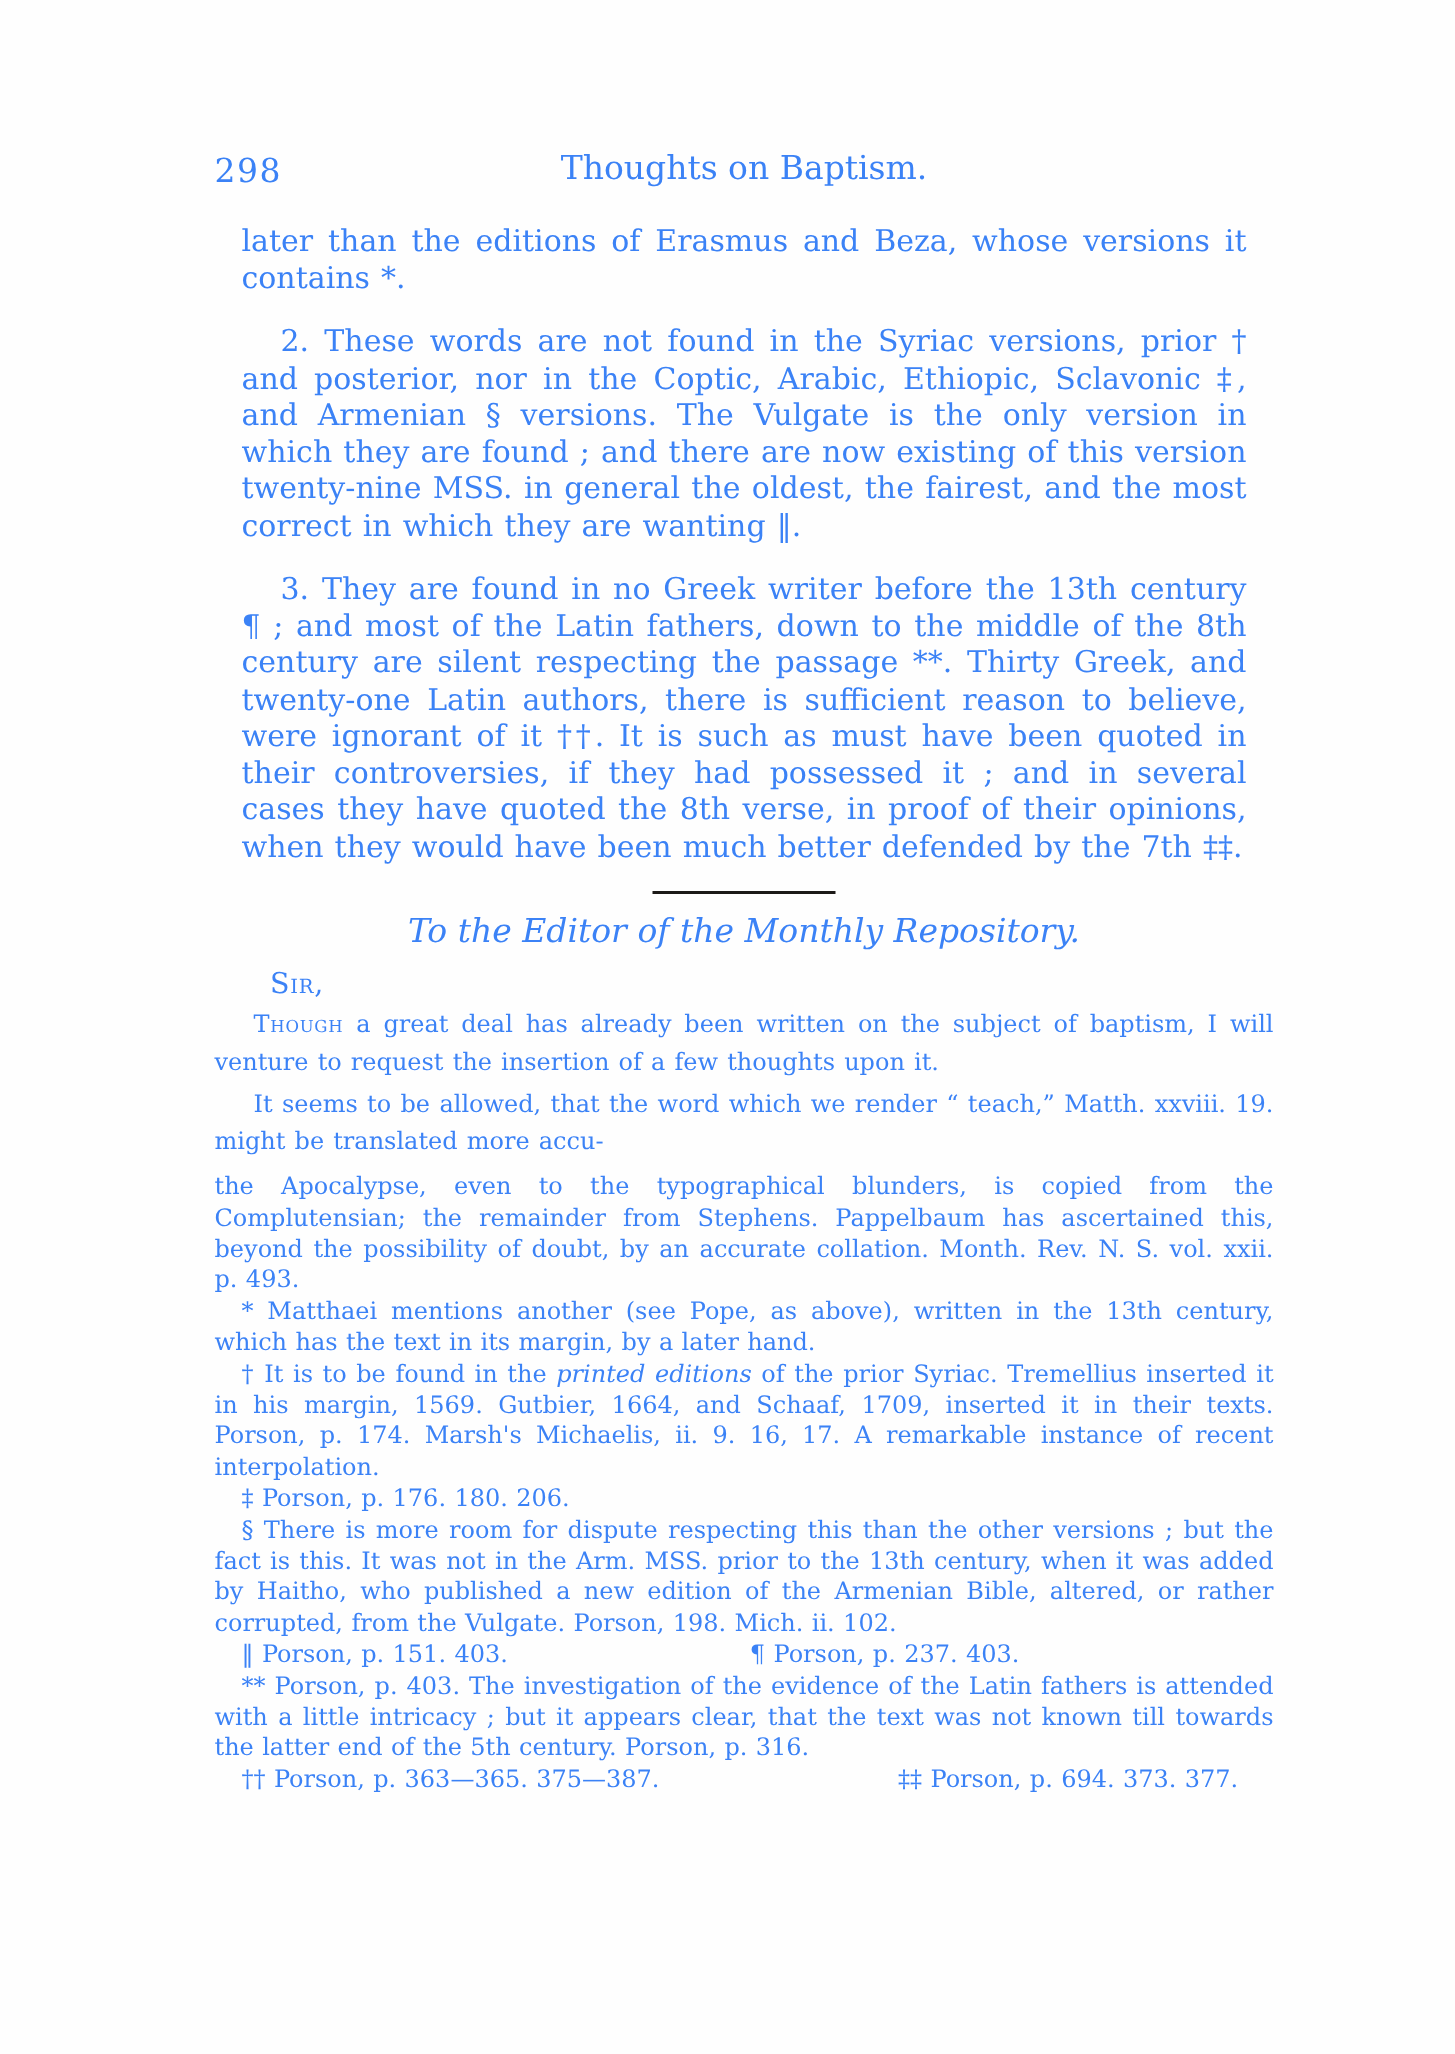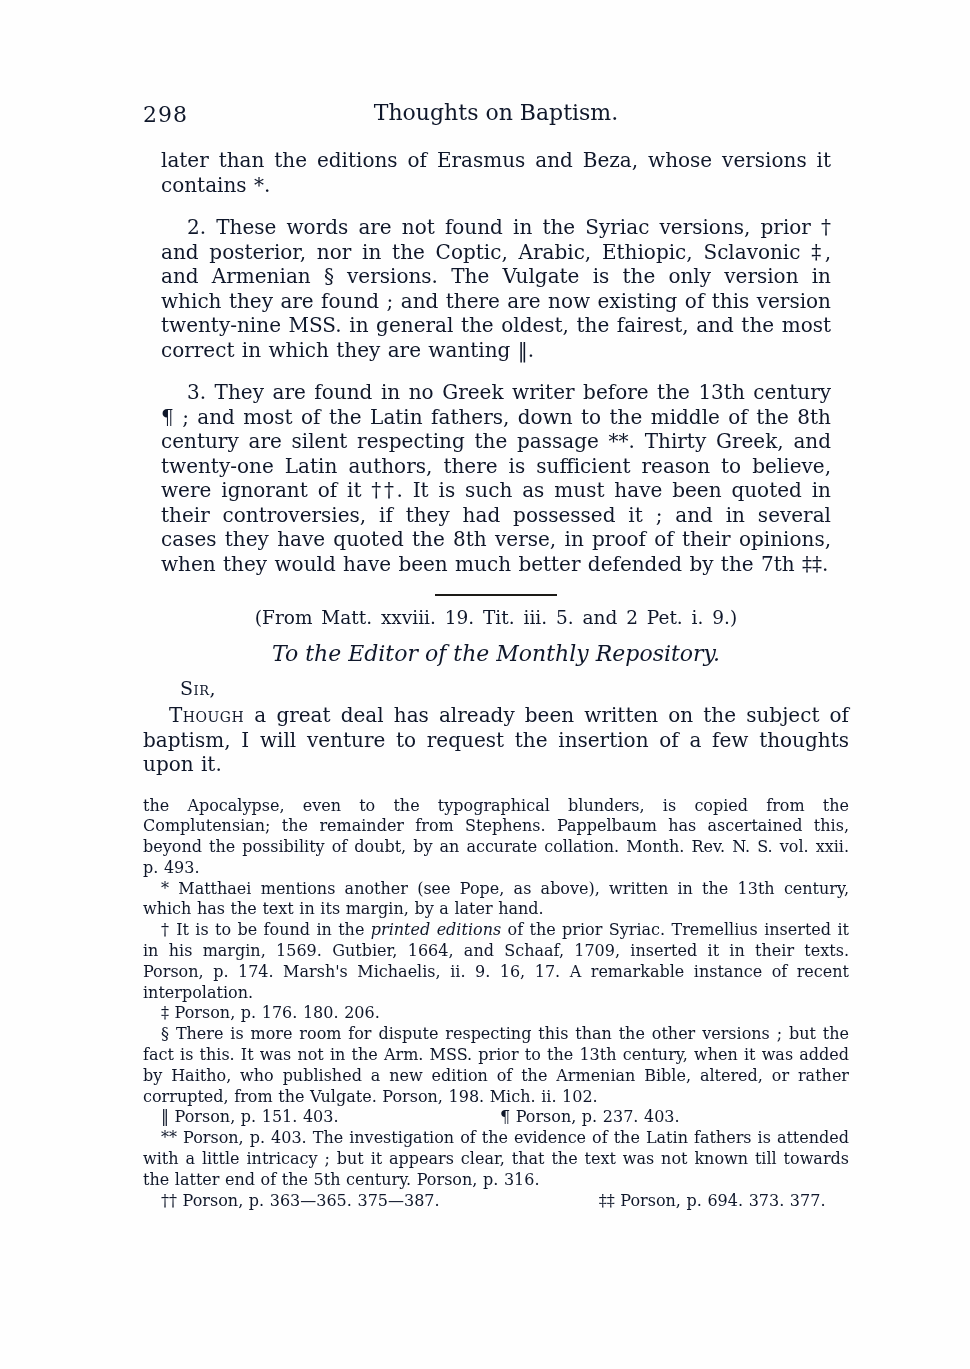--- a/index.html
+++ b/index.html
@@ -5,21 +5,21 @@
   html, body {
     margin: 0;
     padding: 0;
     background: #ffffff;
   }
   .sheet {
     position: relative;
     width: 970px;
     height: 1369px;
     background: #fefefe;
-    color: #0f172a;
+    color: #3b82f6;
     font-family: "DejaVu Serif", "Liberation Serif", serif;
     overflow: hidden;
   }
   .textblock {
     position: absolute;
     left: 143px;
     top: 100px;
     width: 706px;
   }
   .page-header {
@@ -75,27 +75,27 @@
     font-style: italic;
     font-size: 22px;
   }
   .salutation {
     margin-top: 11px;
     margin-left: 37px;
     font-size: 19px;
   }
   .letter-paras p.para {
     margin: 4px 0 0 0;
-    font-size: 20px;
+    font-size: 16px;
     line-height: 24.5px;
     text-align: justify;
     word-spacing: 1px;
   }
   .footnotes {
-    margin-top: 19px;
+    margin-top: 8px;
   }
   .footnotes p.fn {
     margin: 0;
     font-size: 16px;
     line-height: 20.8px;
     text-align: justify;
     text-indent: 18px;
     word-spacing: 0.5px;
   }
   .footnotes p.fn.noindent { text-indent: 0; }
@@ -125,25 +125,25 @@
 
     <div class="body-text">
       <p class="para noindent">later than the editions of Erasmus and Beza, whose versions it contains *.</p>
       <p class="para indent">2. These words are not found in the Syriac versions, prior † and posterior, nor in the Coptic, Arabic, Ethiopic, Sclavonic ‡, and Armenian § versions.   The Vulgate is the only version in which they are found ; and there are now existing of this version twenty-nine MSS. in general the oldest, the fairest, and the most correct in which they are wanting ‖.</p>
       <p class="para indent">3. They are found in no Greek writer before the 13th century ¶ ; and most of the Latin fathers, down to the middle of the 8th century are silent respecting the passage **.   Thirty Greek, and twenty-one Latin authors, there is sufficient reason to believe, were ignorant of it ††.   It is such as must have been quoted in their controversies, if they had possessed it ; and in several cases they have quoted the 8th verse, in proof of their opinions, when they would have been much better defended by the 7th ‡‡.</p>
     </div>
 
     <hr class="rule">
 
     <div>
-      <div class="article-subtitle">(From Matt. xxviii. 19. Tit. iii. 5. and 2 Pet. i. 9.)</div>
       <div class="article-address">To the Editor of the Monthly Repository.</div>
       <div class="salutation small-caps">Sir,</div>
       <div class="letter-paras">
         <p class="para indent"><span class="small-caps">Though</span><span> a great deal has already been written on the subject of baptism, I will venture to request the insertion of a few thoughts upon it.</span></p>
+        <p class="para indent">It seems to be allowed, that the word which we render “ teach,” Matth. xxviii. 19. might be translated more accu-</p>
       </div>
     </div>
 
     <div class="footnotes">
       <p class="fn noindent">the Apocalypse, even to the typographical blunders, is copied from the Complutensian; the remainder from Stephens.   Pappelbaum has ascertained this, beyond the possibility of doubt, by an accurate collation.   Month. Rev. N. S. vol. xxii. p. 493.</p>
       <p class="fn">* Matthaei mentions another (see Pope, as above), written in the 13th century, which has the text in its margin, by a later hand.</p>
       <p class="fn"><span>† It is to be found in the </span><em>printed editions</em><span> of the prior Syriac.   Tremellius inserted it in his margin, 1569.   Gutbier, 1664, and Schaaf, 1709, inserted it in their texts.   Porson, p. 174.   Marsh's Michaelis, ii. 9. 16, 17.   A remarkable instance of recent interpolation.</span></p>
       <p class="fn">‡ Porson, p. 176. 180. 206.</p>
       <p class="fn">§ There is more room for dispute respecting this than the other versions ; but the fact is this.   It was not in the Arm. MSS. prior to the 13th century, when it was added by Haitho, who published a new edition of the Armenian Bible, altered, or rather corrupted, from the Vulgate.   Porson, 198. Mich. ii. 102.</p>
       <p class="fn fn-row"><span>‖ Porson, p. 151. 403.</span><span class="fn-col-a">¶ Porson,  p. 237. 403.</span></p>

